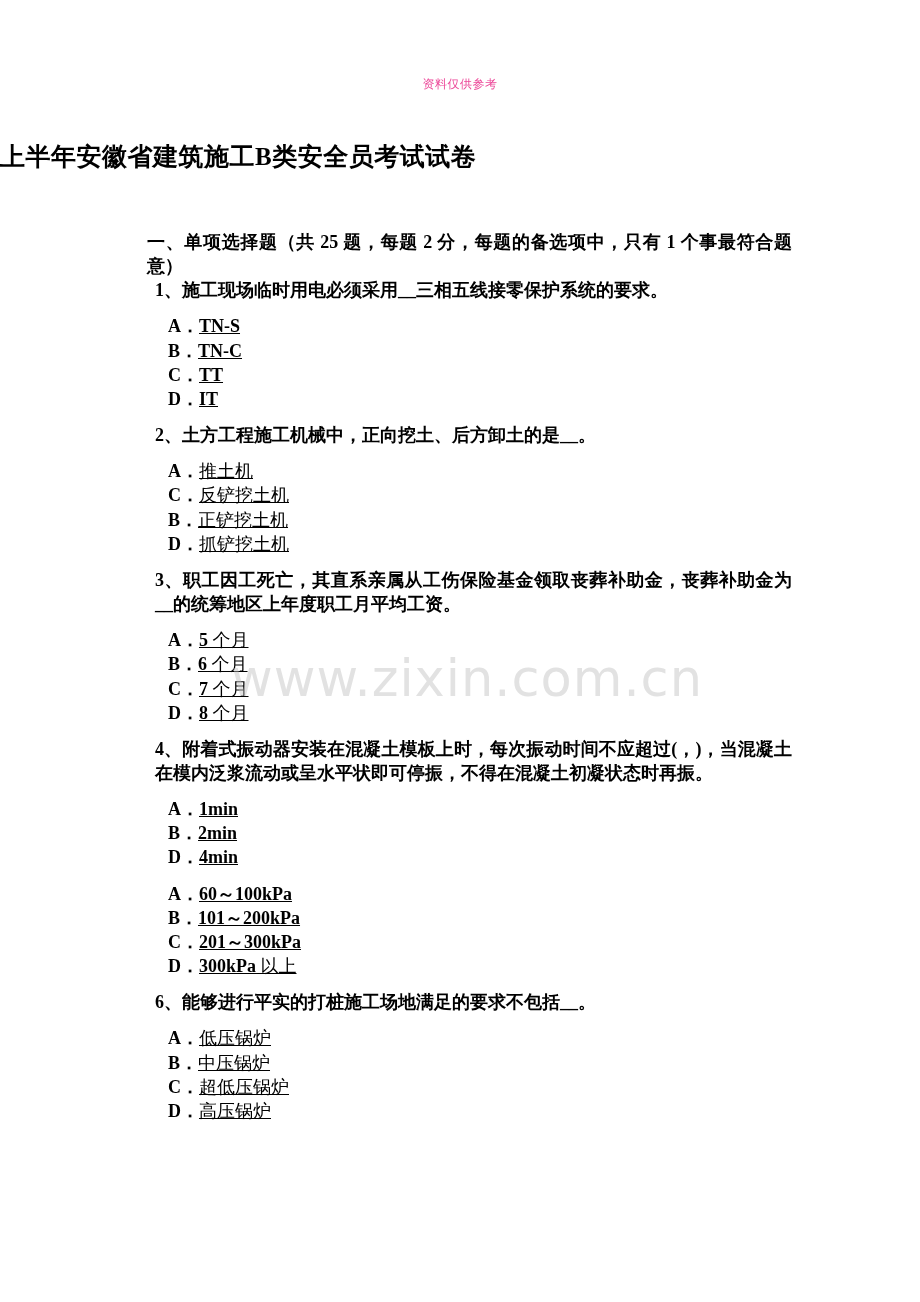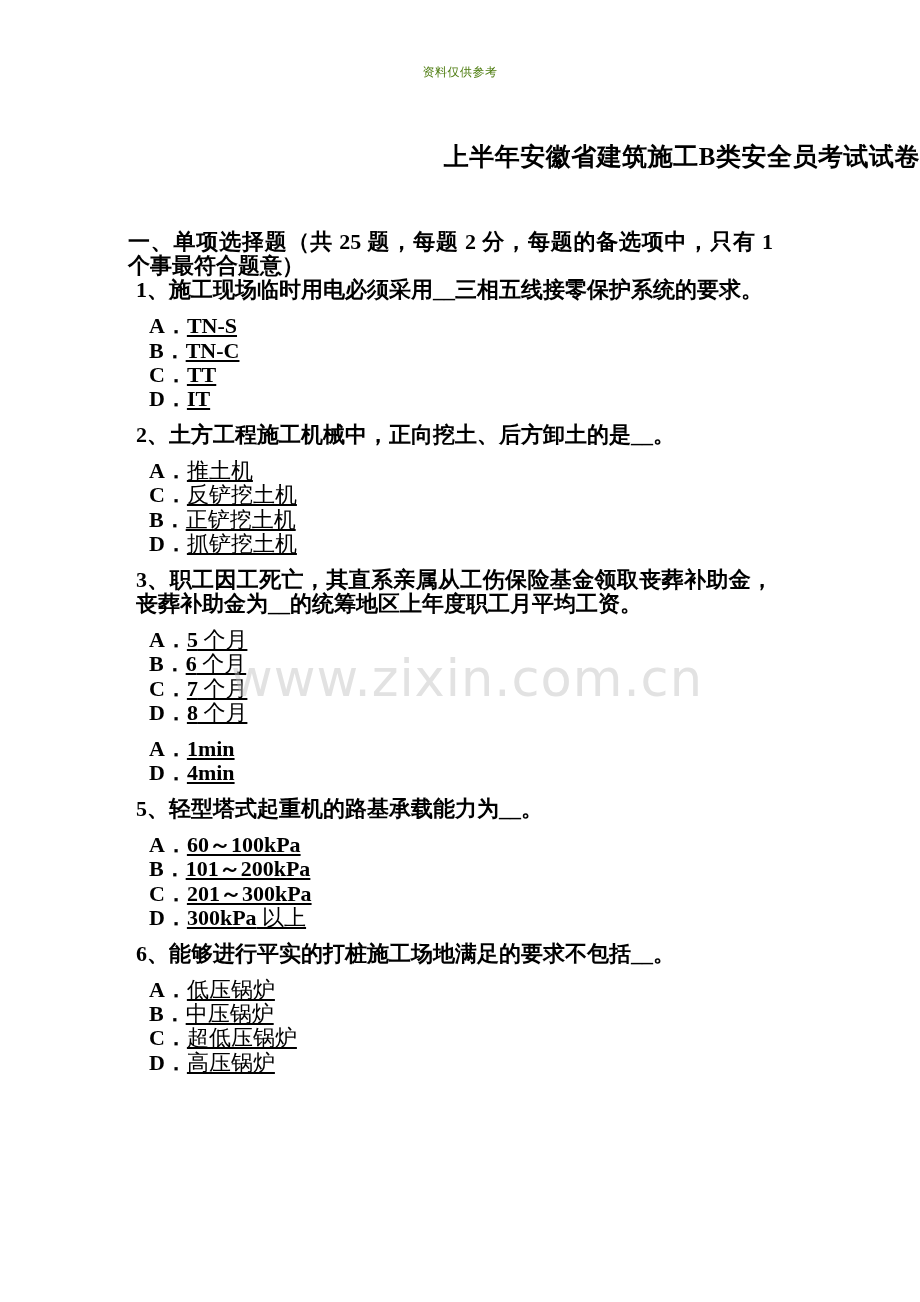--- a/index.html
+++ b/index.html
@@ -1,22 +1,22 @@
 <!DOCTYPE html>
 <html><head>
 <meta charset="utf-8">
 <style>
   html, body { margin: 0; padding: 0; background: #ffffff; }
   body { width: 920px; height: 1302px; position: relative; overflow: hidden;
          font-family: "Liberation Serif", "DejaVu Serif", serif; color: #000; }
-  .header-note { position: absolute; top: 64px; left: 0; width: 920px; text-align: center;
-         font-family: "DejaVu Sans", sans-serif; font-size: 12px; color: #4d7c0f; letter-spacing: 0.5px; }
-  .doc-title { position: absolute; top: 140px; left: 0; width: 920px; text-align: right;
+  .header-note { position: absolute; top: 76px; left: 0; width: 920px; text-align: center;
+         font-family: "DejaVu Sans", sans-serif; font-size: 12px; color: #ec4899; letter-spacing: 0.5px; }
+  .doc-title { position: absolute; top: 140px; left: 0; width: 920px; text-align: left;
          font-size: 25px; font-weight: bold; letter-spacing: 0.5px; }
-  .content { position: absolute; top: 230px; left: 128px; width: 645px; font-size: 22px;
+  .content { position: absolute; top: 230px; left: 147px; width: 645px; font-size: 18px;
          font-weight: bold; line-height: 24.15px; }
   .section-head { text-align: justify; text-align-last: left; }
   .question { margin: 0; }
   .q-stem { text-align: justify; margin-left: 8px; }
   .options { margin: 12px; padding: 0; list-style: none; text-decoration: underline; }
   .option { padding-left: 9px; white-space: nowrap; }
   .opt-label { display: inline-block; }
   .opt-text { font-weight: normal; }
   .opt-text b { font-weight: bold; }
   .watermark { position: absolute; top: 603px; left: 231px; font-family: "DejaVu Sans", "Liberation Sans", sans-serif;
@@ -53,27 +53,28 @@
       <div class="question">
         <div class="q-stem"><span>3、</span><span>职工因工死亡，其直系亲属从工伤保险基金领取丧葬补助金，丧葬补助金为__的统筹地区上年度职工月平均工资。</span></div>
         <ul class="options">
           <li class="option"><span class="opt-label">A．</span><span class="opt-text"><b>5</b> 个月</span></li>
           <li class="option"><span class="opt-label">B．</span><span class="opt-text"><b>6</b> 个月</span></li>
           <li class="option"><span class="opt-label">C．</span><span class="opt-text"><b>7</b> 个月</span></li>
           <li class="option"><span class="opt-label">D．</span><span class="opt-text"><b>8</b> 个月</span></li>
         </ul>
       </div>
       <div class="question">
+        <div class="q-stem"><span>4、</span><span>附着式振动器安装在混凝土模板上时，每次振动时间不应超过(，)，当混凝土在模内泛浆流动或呈水平状即可停振，不得在混凝土初凝状态时再振。</span></div>
         <ul class="options">
           <li class="option"><span class="opt-label">A．</span><span class="opt-text"><b>1min</b></span></li>
+          <li class="option"><span class="opt-label">B．</span><span class="opt-text"><b>2min</b></span></li>
           <li class="option"><span class="opt-label">D．</span><span class="opt-text"><b>4min</b></span></li>
         </ul>
       </div>
       <div class="question">
-        <div class="q-stem"><span>5、</span><span>轻型塔式起重机的路基承载能力为__。</span></div>
         <ul class="options">
           <li class="option"><span class="opt-label">A．</span><span class="opt-text"><b>60～100kPa</b></span></li>
           <li class="option"><span class="opt-label">B．</span><span class="opt-text"><b>101～200kPa</b></span></li>
           <li class="option"><span class="opt-label">C．</span><span class="opt-text"><b>201～300kPa</b></span></li>
           <li class="option"><span class="opt-label">D．</span><span class="opt-text"><b>300kPa</b> 以上</span></li>
         </ul>
       </div>
       <div class="question">
         <div class="q-stem"><span>6、</span><span>能够进行平实的打桩施工场地满足的要求不包括__。</span></div>
       </div>

